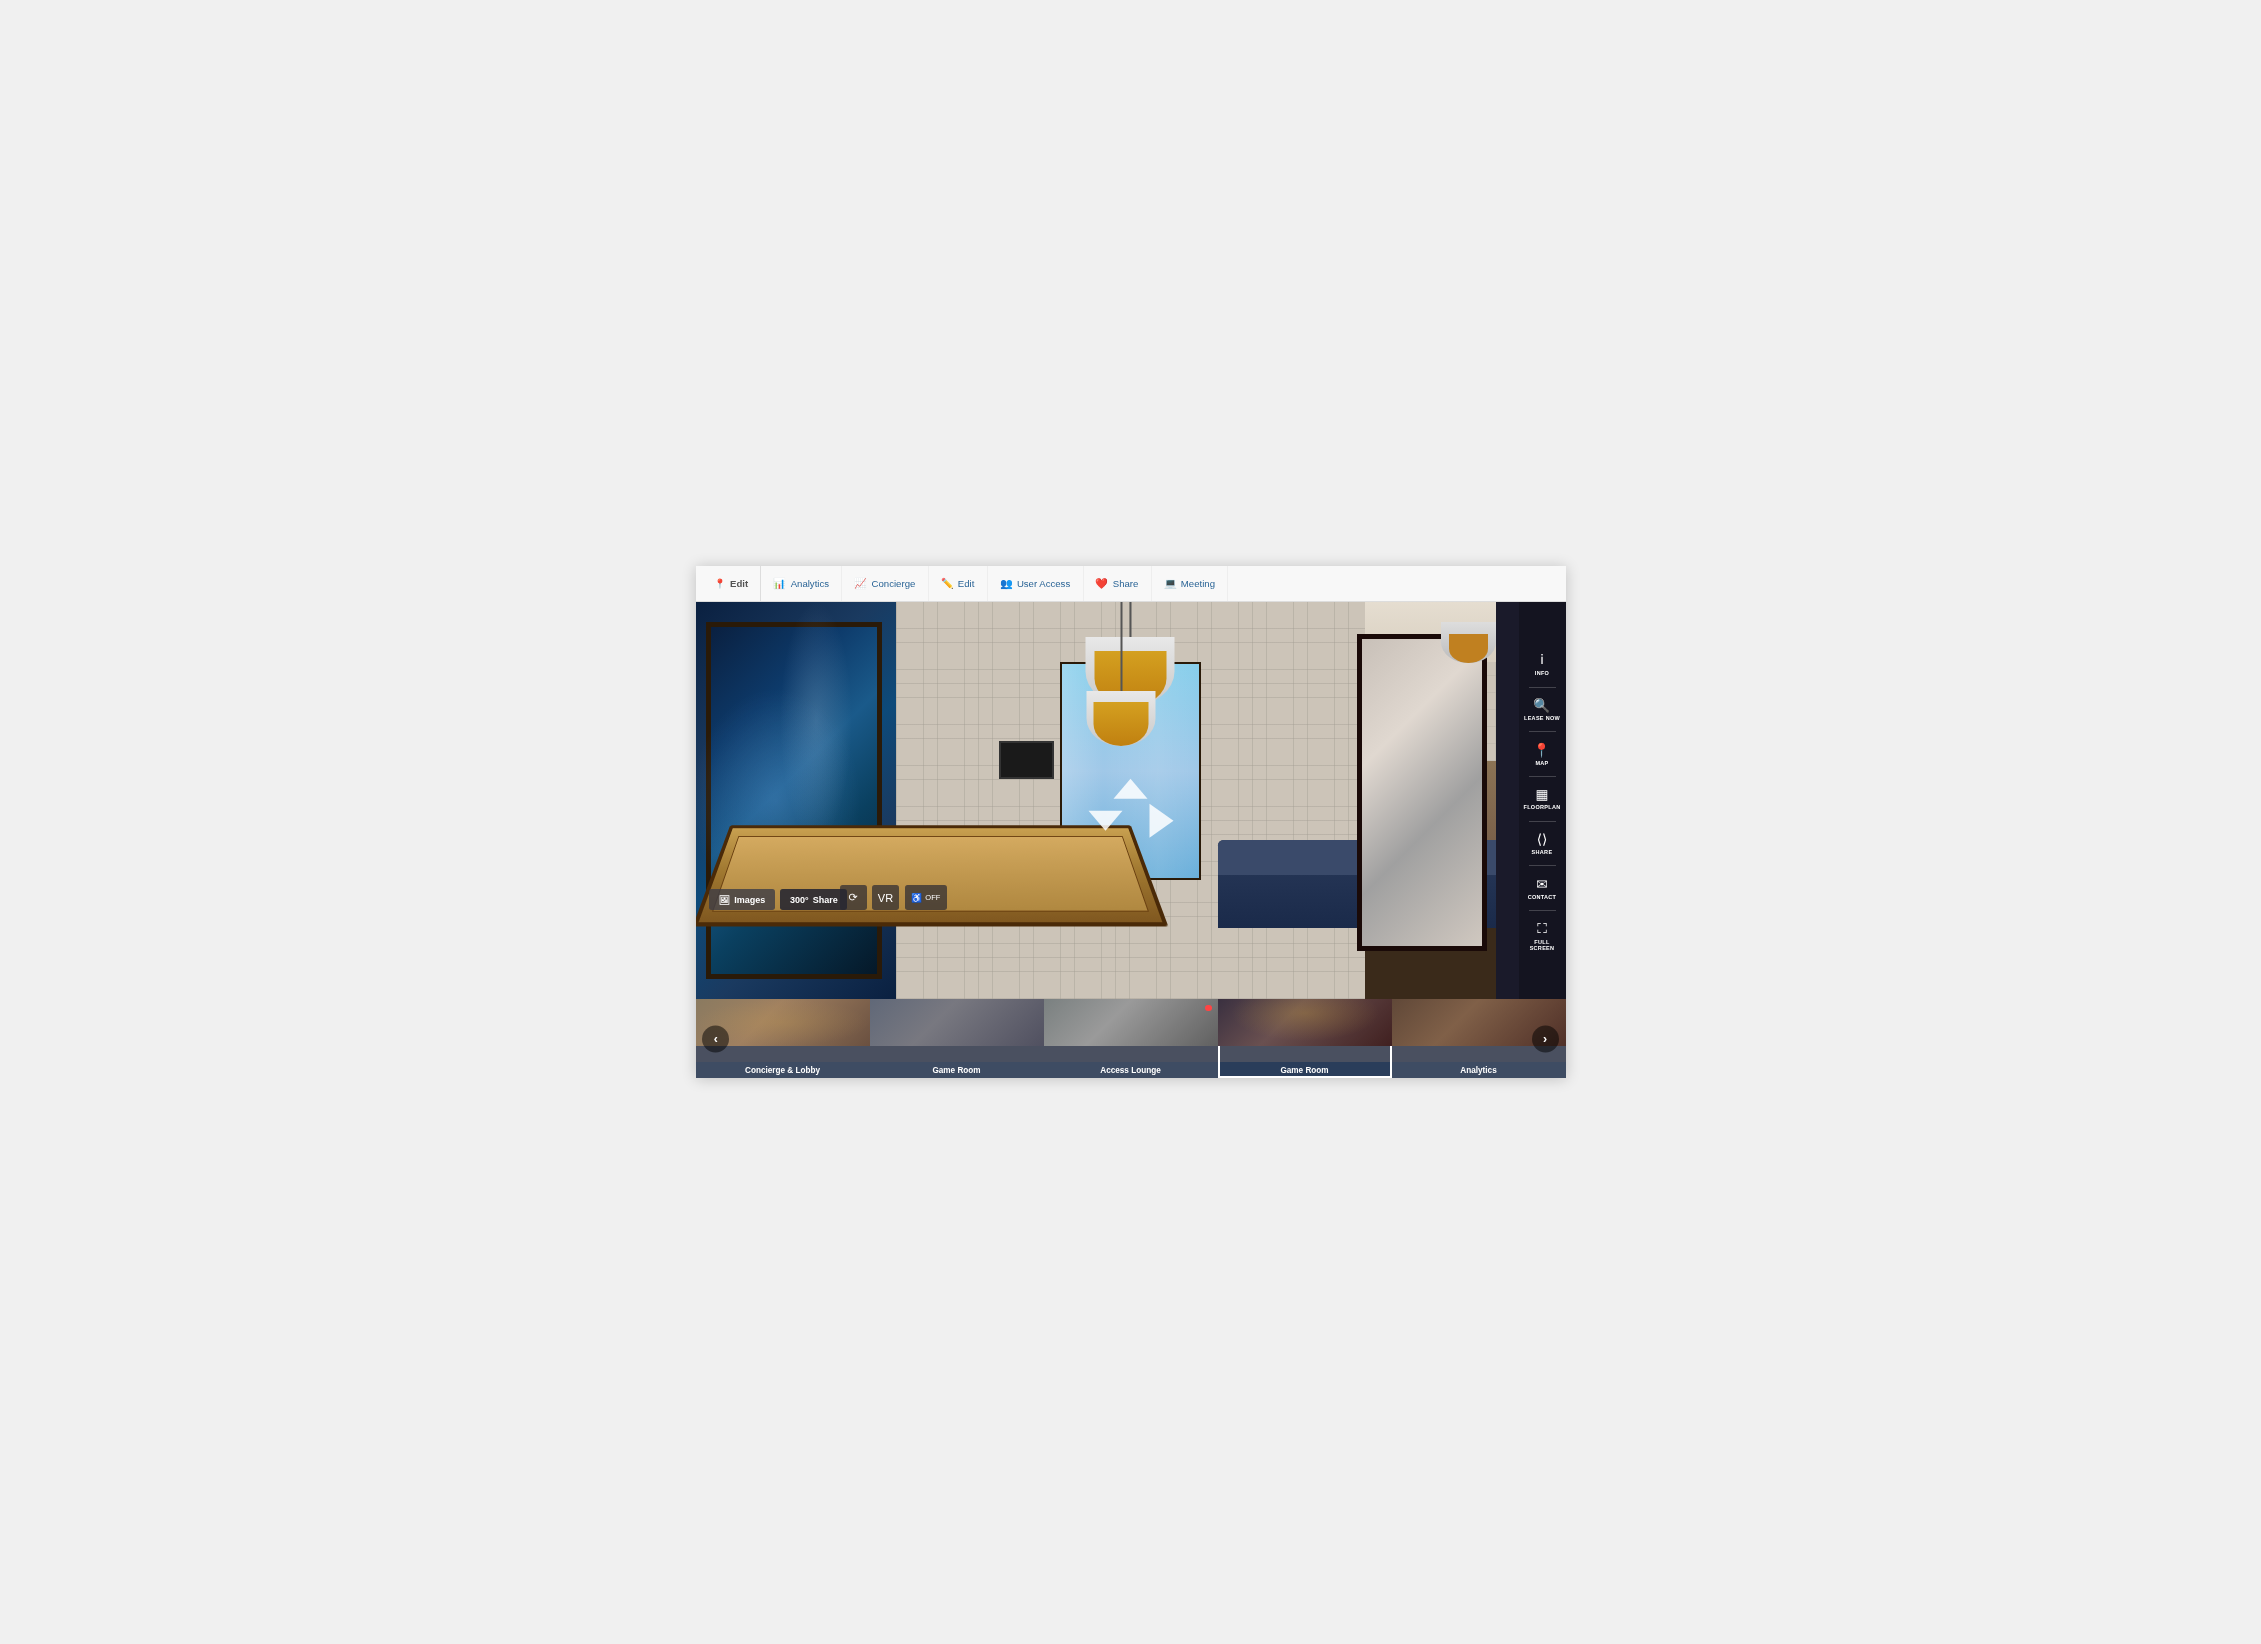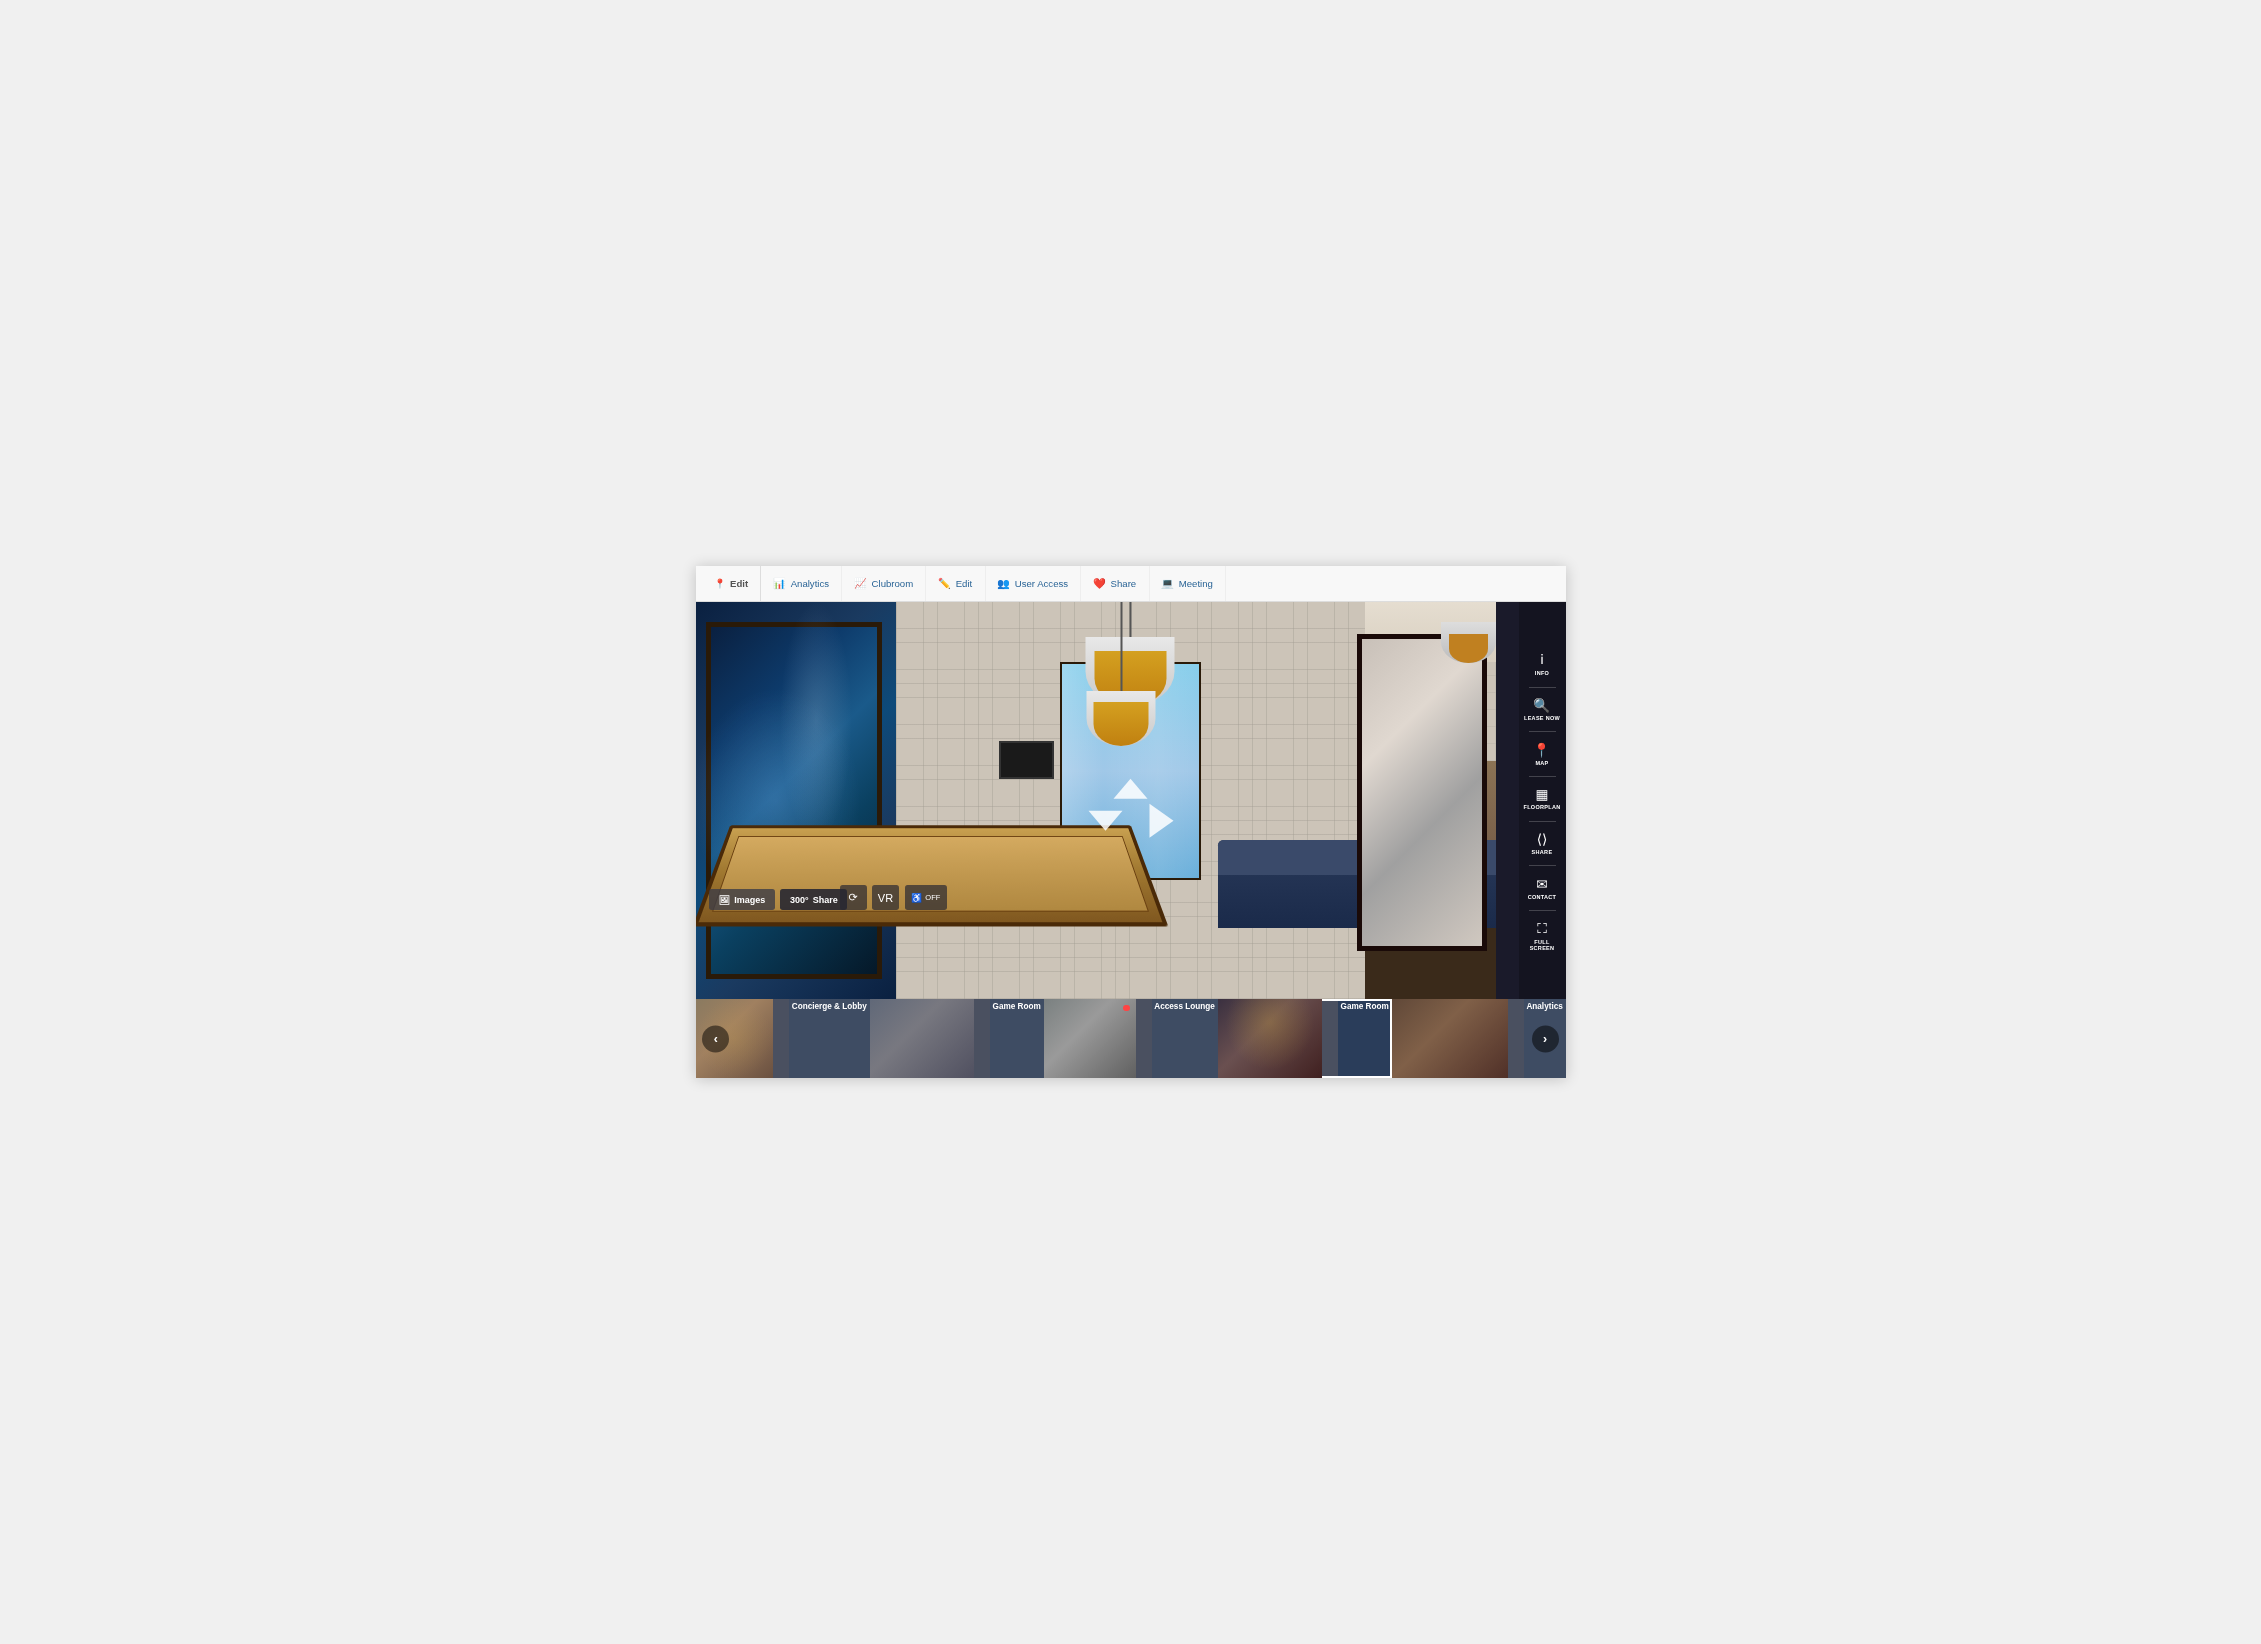--- a/index.html
+++ b/index.html
@@ -431,21 +431,21 @@
       z-index: 10;
       font-size: 12.3px;
       font-weight: bold;
     }
     .thumb-nav-btn.prev { left: 6.9px; }
     .thumb-nav-btn.next { right: 6.9px; }
 
     .thumb-item {
       flex: 1;
       display: flex;
-      flex-direction: row;
+      flex-direction: column;
       position: relative;
       cursor: pointer;
       overflow: hidden;
       gap: 16px;
     }
     .thumb-item.active {
       outline: 2.1px solid #fff;
       outline-offset: -2.1px;
     }
     .thumb-image {
@@ -544,21 +544,21 @@
       <span class="pin-icon">📍</span>
       <span>Edit</span>
     </div>
     <div class="nav-items">
       <a class="nav-item">
         <span class="nav-icon">📊</span>
         <span>Analytics</span>
       </a>
       <a class="nav-item">
         <span class="nav-icon">📈</span>
-        <span>Clubroom</span>
+        <span>Concierge</span>
       </a>
       <a class="nav-item">
         <span class="nav-icon">✏️</span>
         <span>Edit</span>
       </a>
       <a class="nav-item">
         <span class="nav-icon">👥</span>
         <span>User Access</span>
       </a>
       <a class="nav-item">

